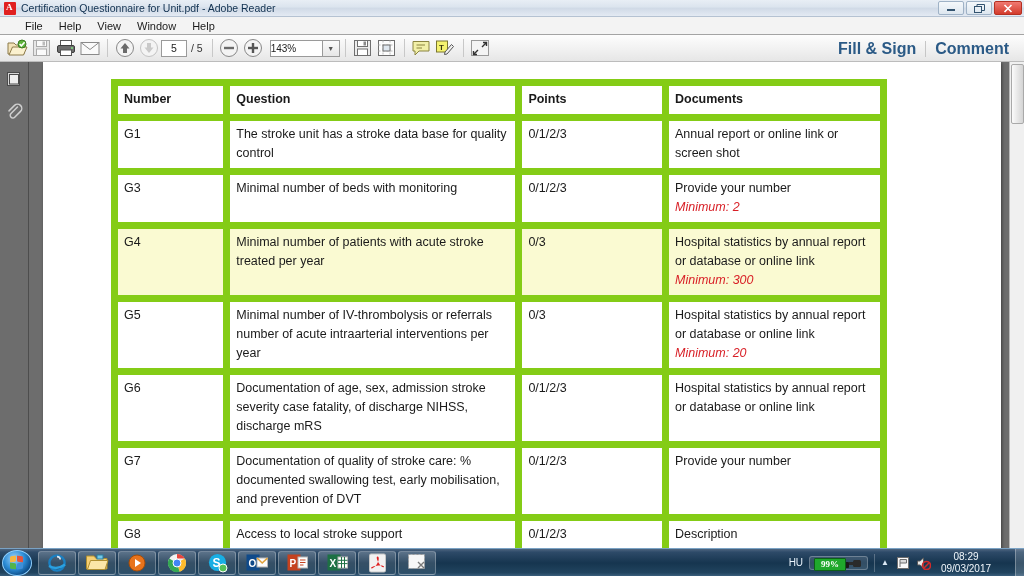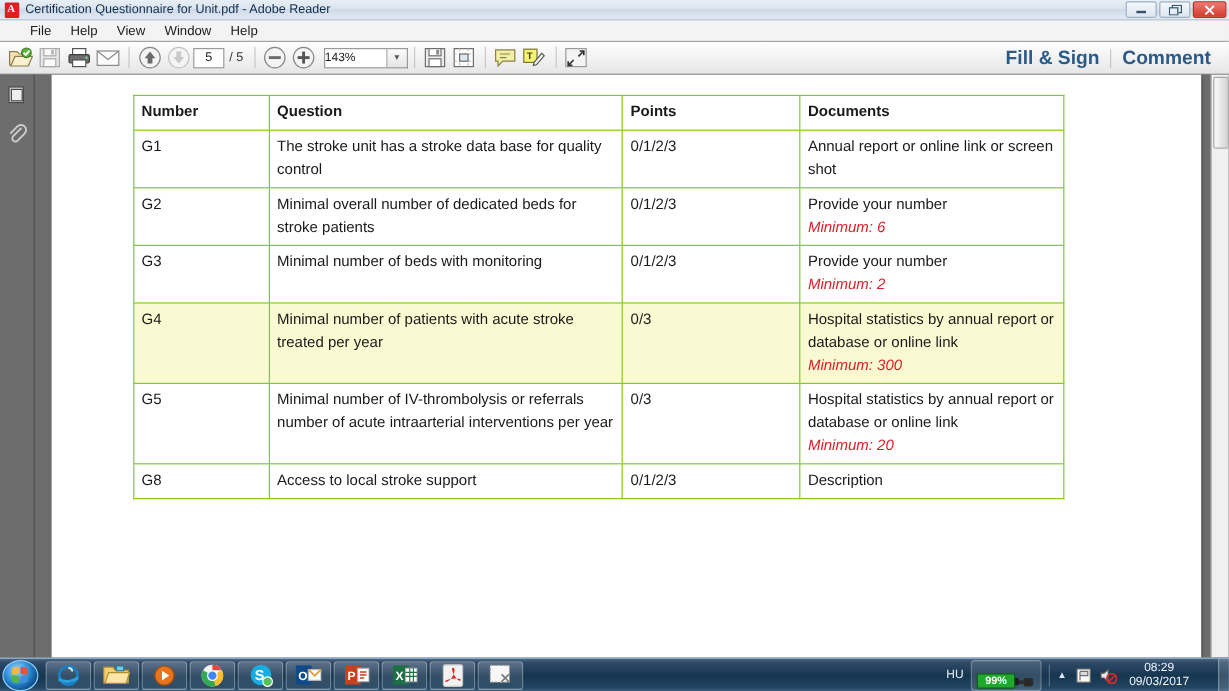--- a/index.html
+++ b/index.html
@@ -131,21 +131,21 @@
   }
 
   
   table.qtable {
     position:absolute; left:68px; top:17px;
     width: 776px;
     border-collapse: collapse;
     font-family: "Liberation Sans", sans-serif;
   }
   table.qtable td, table.qtable th {
-    border: 1px solid #84cc16;
+    border: 7px solid #84cc16;
     padding: 4px 6px 5px 6px;
     vertical-align: top;
     font-size: 12.5px;
     line-height: 19px;
     color: #1a1a1a;
     text-align: left;
     font-weight: normal;
   }
   table.qtable th { font-weight: bold; font-size:12.5px; }
   .col-num { width: 113px; }
@@ -179,24 +179,24 @@
     border:1px solid rgba(255,255,255,.28);
     border-radius:3px;
     display:flex; align-items:center; justify-content:center;
   }
   .tray {
     margin-left:auto; display:flex; align-items:center; height:28px;
     padding-right:20px; gap:6px;
   }
   .tray-lang { font-size:10px; color:#e8f2fb; }
   .battery-wrap {
-    display:flex; align-items:flex-end; gap:3px;
+    display:flex; align-items:flex-start; gap:3px;
     background: rgba(255,255,255,.12);
     border:1px solid rgba(255,255,255,.25);
-    border-radius:3px; padding:1px 4px; height:26px;
+    border-radius:3px; padding:1px 4px; height:14px;font-family:Liberation Serif, serif;
   }
   .battery {
     width:32px; height:13px; background:#1fa82c; border:1px solid #0d5f17;
     color:#fff; font-size:9px; font-weight:bold;
     display:flex; align-items:center; justify-content:center;
     position:relative; border-radius:1px;
   }
   .battery::after{
     content:""; position:absolute; right:-4px; top:3px; width:3px; height:6px;
     background:#1b1b1b; border-radius:0 1px 1px 0;
@@ -402,42 +402,48 @@
             </tr>
           </thead>
           <tbody>
               <tr>
                 <td class="numcell col-num">G1</td>
                 <td class="col-q">The stroke unit has a stroke data base for quality control</td>
                 <td class="col-p">0/1/2/3</td>
                 <td class="col-d"><span>Annual report or online link or screen shot</span></td>
               </tr>
               <tr>
-                <td class="numcell col-num">G2</td>
-                <td class="col-q">Minimal overall number of dedicated beds for stroke patients</td>
-                <td class="col-p">0/1/2/3</td>
-                <td class="col-d"><span>Provide your number</span><span class="minimum">Minimum: 6</span></td>
-              </tr>
-              <tr>
                 <td class="numcell col-num">G3</td>
                 <td class="col-q">Minimal number of beds with monitoring</td>
                 <td class="col-p">0/1/2/3</td>
                 <td class="col-d"><span>Provide your number</span><span class="minimum">Minimum: 2</span></td>
               </tr>
               <tr class="hl">
                 <td class="numcell col-num">G4</td>
                 <td class="col-q">Minimal number of patients with acute stroke treated per year</td>
                 <td class="col-p">0/3</td>
                 <td class="col-d"><span>Hospital statistics by annual report or database or online link</span><span class="minimum">Minimum: 300</span></td>
               </tr>
               <tr>
                 <td class="numcell col-num">G5</td>
                 <td class="col-q">Minimal number of IV-thrombolysis or referrals number of acute intraarterial interventions per year</td>
                 <td class="col-p">0/3</td>
                 <td class="col-d"><span>Hospital statistics by annual report or database or online link</span><span class="minimum">Minimum: 20</span></td>
+              </tr>
+              <tr>
+                <td class="numcell col-num">G6</td>
+                <td class="col-q">Documentation of age, sex, admission stroke severity case fatality, of discharge NIHSS, discharge mRS</td>
+                <td class="col-p">0/1/2/3</td>
+                <td class="col-d"><span>Hospital statistics by annual report or database or online link</span></td>
+              </tr>
+              <tr>
+                <td class="numcell col-num">G7</td>
+                <td class="col-q">Documentation of quality of stroke care: % documented swallowing test, early mobilisation, and prevention of DVT</td>
+                <td class="col-p">0/1/2/3</td>
+                <td class="col-d"><span>Provide your number</span></td>
               </tr>
               <tr>
                 <td class="numcell col-num">G8</td>
                 <td class="col-q">Access to local stroke support</td>
                 <td class="col-p">0/1/2/3</td>
                 <td class="col-d"><span>Description</span></td>
               </tr>
             </tbody>
         </table>
 

